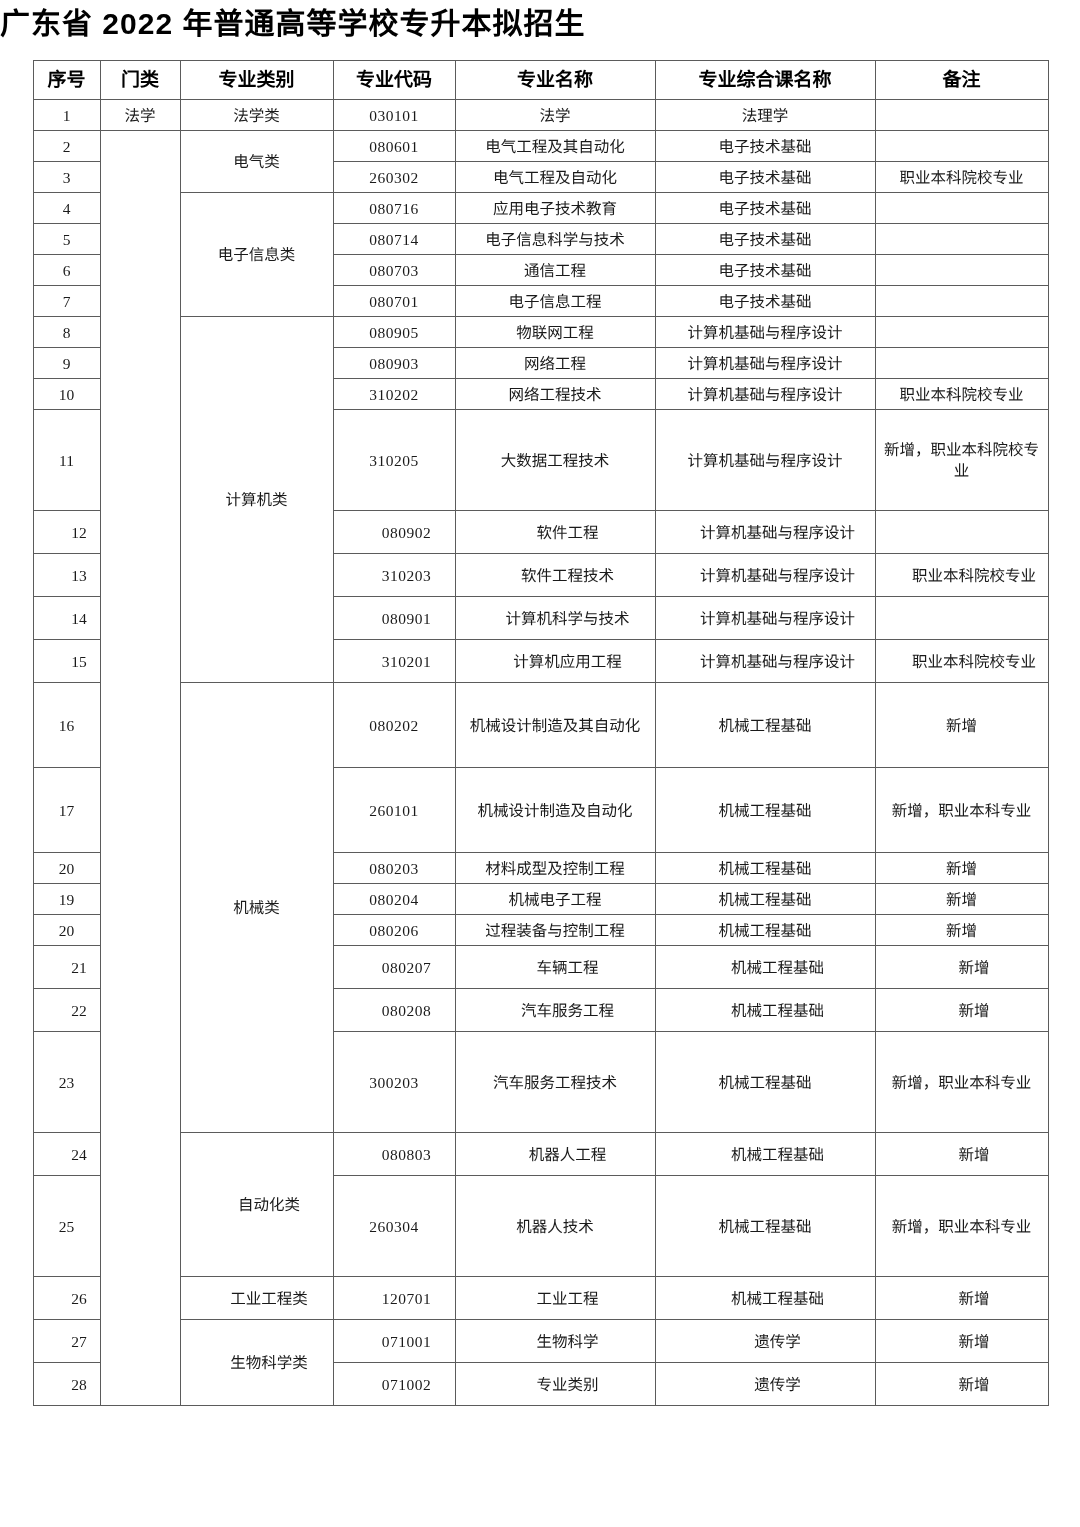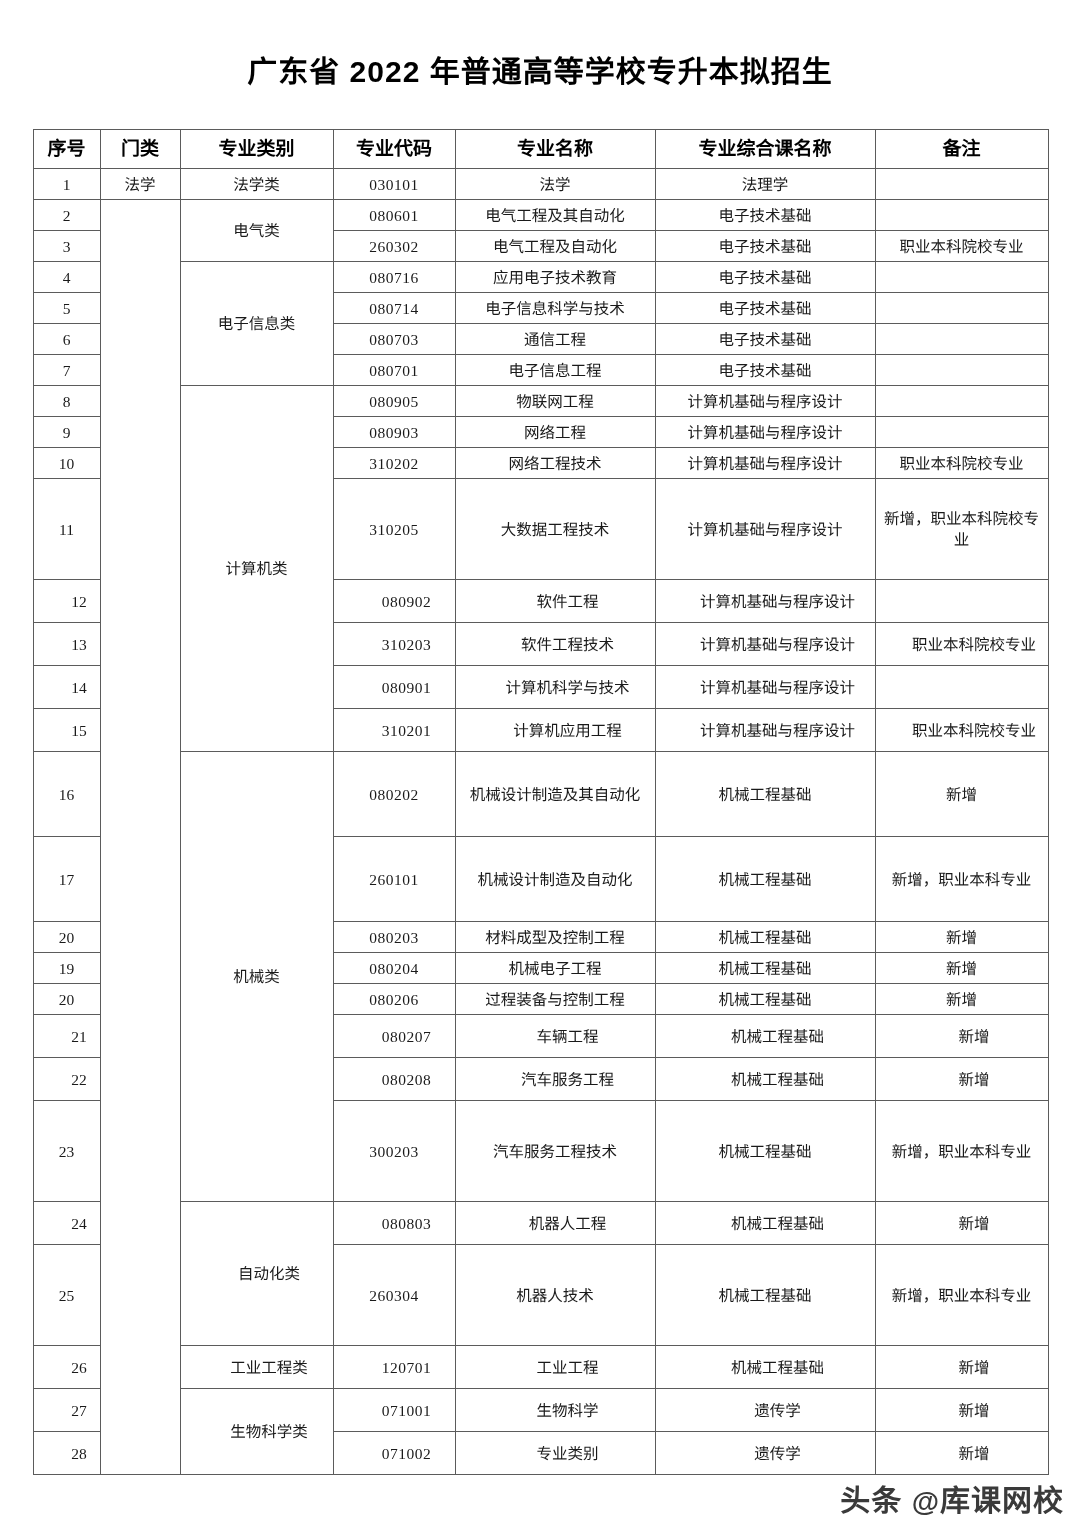--- a/index.html
+++ b/index.html
@@ -19,35 +19,33 @@
 
   #page {
     position: relative;
     width: 1080px;
     height: 1527px;
     box-sizing: border-box;
   }
 
   
   .title-block {
-    padding-top: 48px;
-    text-align: center;
   }
   .title-line {
     font-family: "Liberation Sans", "DejaVu Sans", sans-serif;
     font-weight: bold;
     font-size: 30px;
     line-height: 47px;
     letter-spacing: 1px;
     color: #000000;
   }
 
   
   .table-wrap {
-    margin: 34px auto 0 auto;
+    margin: 13px auto 0 auto;
     width: 1015px;
   }
   table.main {
     border-collapse: collapse;
     table-layout: fixed;
     width: 1015px;
     background: #ffffff;
   }
   table.main td, table.main th {
     border: 1px solid #5b5b5b;
@@ -342,17 +340,14 @@
             <td class="num">28</td>
             <td class="code">071002</td>
             <td class="name">专业类别</td>
             <td class="course">遗传学</td>
             <td class="note">新增</td>
           </tr>
         </tbody>
     </table>
   </div>
 
-  <div class="watermark">
-    <span>头条 </span><span class="wm-at">@</span><span>库课网校</span>
-  </div>
 
 </div>
 
 </body></html>

